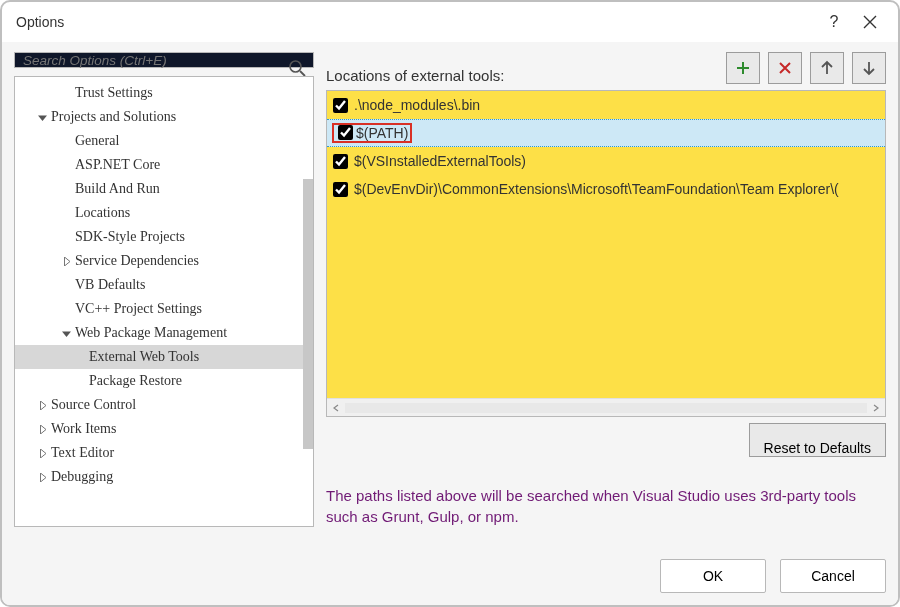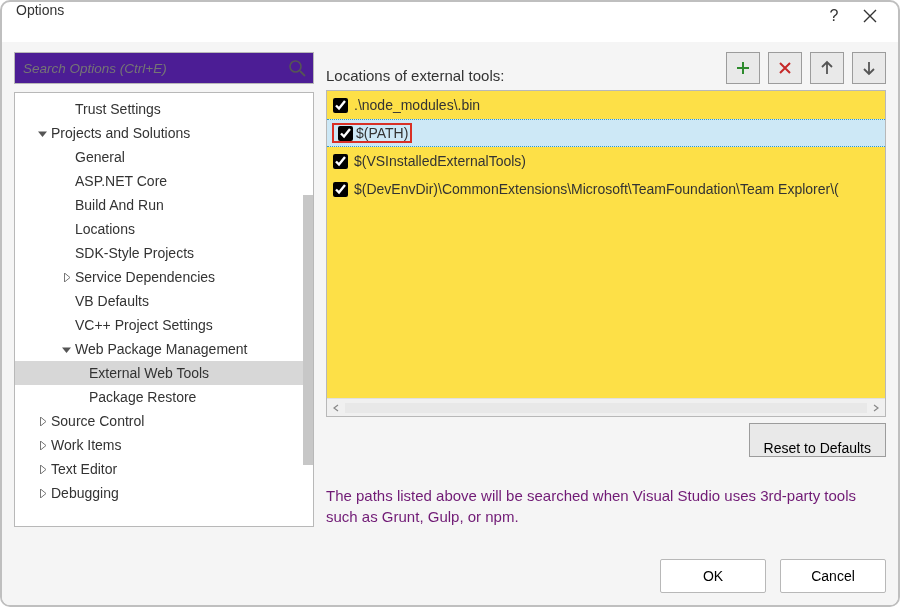--- a/index.html
+++ b/index.html
@@ -1,52 +1,52 @@
 <!DOCTYPE html>
 <html><head>
 <meta charset="utf-8">
 <style>
   * { box-sizing: border-box; margin: 0; padding: 0; }
   body { font-family: "Segoe UI", sans-serif; font-size: 13.5px; color: #333; background: #fff; }
   .dialog { width: 900px; height: 607px; border: 2px solid #bfbfbf; border-radius: 10px; background: #fff; display: flex; flex-direction: column; overflow: hidden; }
-  .titlebar { height: 40px; display: flex; padding: 0 14px; }
+  .titlebar { height: 40px; display: flex; align-items: center; padding: 0 14px; }
   .titlebar .title { flex: 1; font-size: 14px; color: #333; }
   .titlebar .tb-btn { width: 28px; height: 28px; display: flex; align-items: center; justify-content: center; color: #333; margin-left: 8px; cursor: pointer; }
   .titlebar .tb-help { font-size: 16px; }
   .titlebar .tb-close svg { width: 14px; height: 14px; }
   .body { flex: 1; display: flex; flex-direction: column; background: #f5f5f5; padding: 10px 12px 12px 12px; }
   .content { flex: 1; display: flex; gap: 12px; min-height: 0; }
   .left { width: 300px; display: flex; flex-direction: column; gap: 8px; }
-  .search-wrap { position: relative; background: #4c1d95; border: 1px solid #b8b8b8; height: 32px; display: flex; align-items: center; }
+  .search-wrap { position: relative; background: #0f172a; border: 1px solid #b8b8b8; height: 16px; display: flex; align-items: center; }
   .search-wrap input { border: none; outline: none; flex: 1; padding: 0 30px 0 8px; font-style: italic; color: #888; font-size: 13.5px; background: transparent; }
   .search-wrap .sicon { position: absolute; right: 6px; top: 5px; width: 20px; height: 20px; color: #555; }
   .tree { flex: 1; background: #fff; border: 1px solid #b8b8b8; overflow-y: auto; position: relative; }
   .tree-scrollbar { position: absolute; right: 0; top: 102px; width: 10px; height: 270px; background: #c7c7c7; }
   .tree-content { padding: 4px 0; }
-  .tree-item { height: 24px; display: flex; align-items: center; font-size: 14px; color: #333; padding-left: 14px; cursor: pointer; white-space: nowrap; }
+  .tree-item { height: 24px; display: flex; align-items: center; font-size: 14px; color: #333; padding-left: 14px; cursor: pointer; white-space: nowrap; font-family: Liberation Serif, serif; }
   .tree-item .expander { width: 14px; display: inline-flex; align-items: center; justify-content: center; margin-right: 2px; }
   .tree-item .expander svg { width: 9px; height: 9px; }
   .tree-item.selected { background: #d7d7d7; }
   .tree-item.lvl1 { padding-left: 20px; }
   .tree-item.lvl2 { padding-left: 44px; }
   .tree-item.lvl3 { padding-left: 58px; }
   .right { flex: 1; display: flex; flex-direction: column; min-width: 0; }
   .top-row { display: flex; align-items: flex-end; margin-bottom: 6px; }
   .loc-label { font-size: 15px; color: #333; flex: 1; }
   .toolbar { display: flex; gap: 8px; }
   .tbtn { width: 34px; height: 32px; border: 1px solid #9c9c9c; background: #e9e9e9; display: flex; align-items: center; justify-content: center; cursor: pointer; }
   .tbtn.add svg { stroke: #2e8b2e; }
   .tbtn.remove svg { stroke: #c62828; }
   .tbtn.arrow svg { stroke: #555; }
   .list-box { flex: 1; background: #fde047; border: 1px solid #b8b8b8; display: flex; flex-direction: column; min-height: 0; overflow: hidden; }
   .list-items { flex: 1; overflow: hidden; }
   .list-row { height: 28px; display: flex; align-items: center; padding: 0 6px; font-size: 14px; color: #333; cursor: pointer; white-space: nowrap; }
   .list-row input[type=checkbox] { width: 15px; height: 15px; margin-right: 6px; accent-color: #000; }
   .list-row.selected { background: #cde8f6; border-top: 1px dotted #3399cc; border-bottom: 1px dotted #3399cc; }
-  .list-row.selected .cb-text { outline: 2px solid #d93025; outline-offset: -1px; padding: 1px 3px; display: inline-flex; align-items: center; }
+  .list-row.selected .cb-text { outline: 2px solid #d93025; outline-offset: -1px; padding: 1px 3px; display: inline-flex; }
   .list-row.selected input[type=checkbox] { margin-left: 2px; margin-right: 3px; }
   .h-scroll { height: 18px; background: #f0f0f0; display: flex; align-items: center; border-top: 1px solid #e0e0e0; }
   .h-scroll .arrow { width: 18px; height: 18px; display: flex; align-items: center; justify-content: center; color: #888; cursor: pointer; }
   .h-scroll .track { flex: 1; height: 10px; background: #e8e8e8; }
   .below-list { display: flex; justify-content: flex-end; margin-top: 6px; }
   .reset-btn { height: 25px; padding: 16px 14px; border: 1px solid #9c9c9c; background: #e9e9e9; font-size: 14px; cursor: pointer; }
   .help-text { margin-top: 28px; font-size: 15px; color: #701a75; line-height: 1.4; }
   .footer { display: flex; justify-content: flex-end; gap: 14px; padding-top: 32px; }
   .dlg-btn { width: 106px; height: 34px; border: 1px solid #b8b8b8; background: #fff; font-size: 14px; cursor: pointer; border-radius: 2px; }
 </style>

